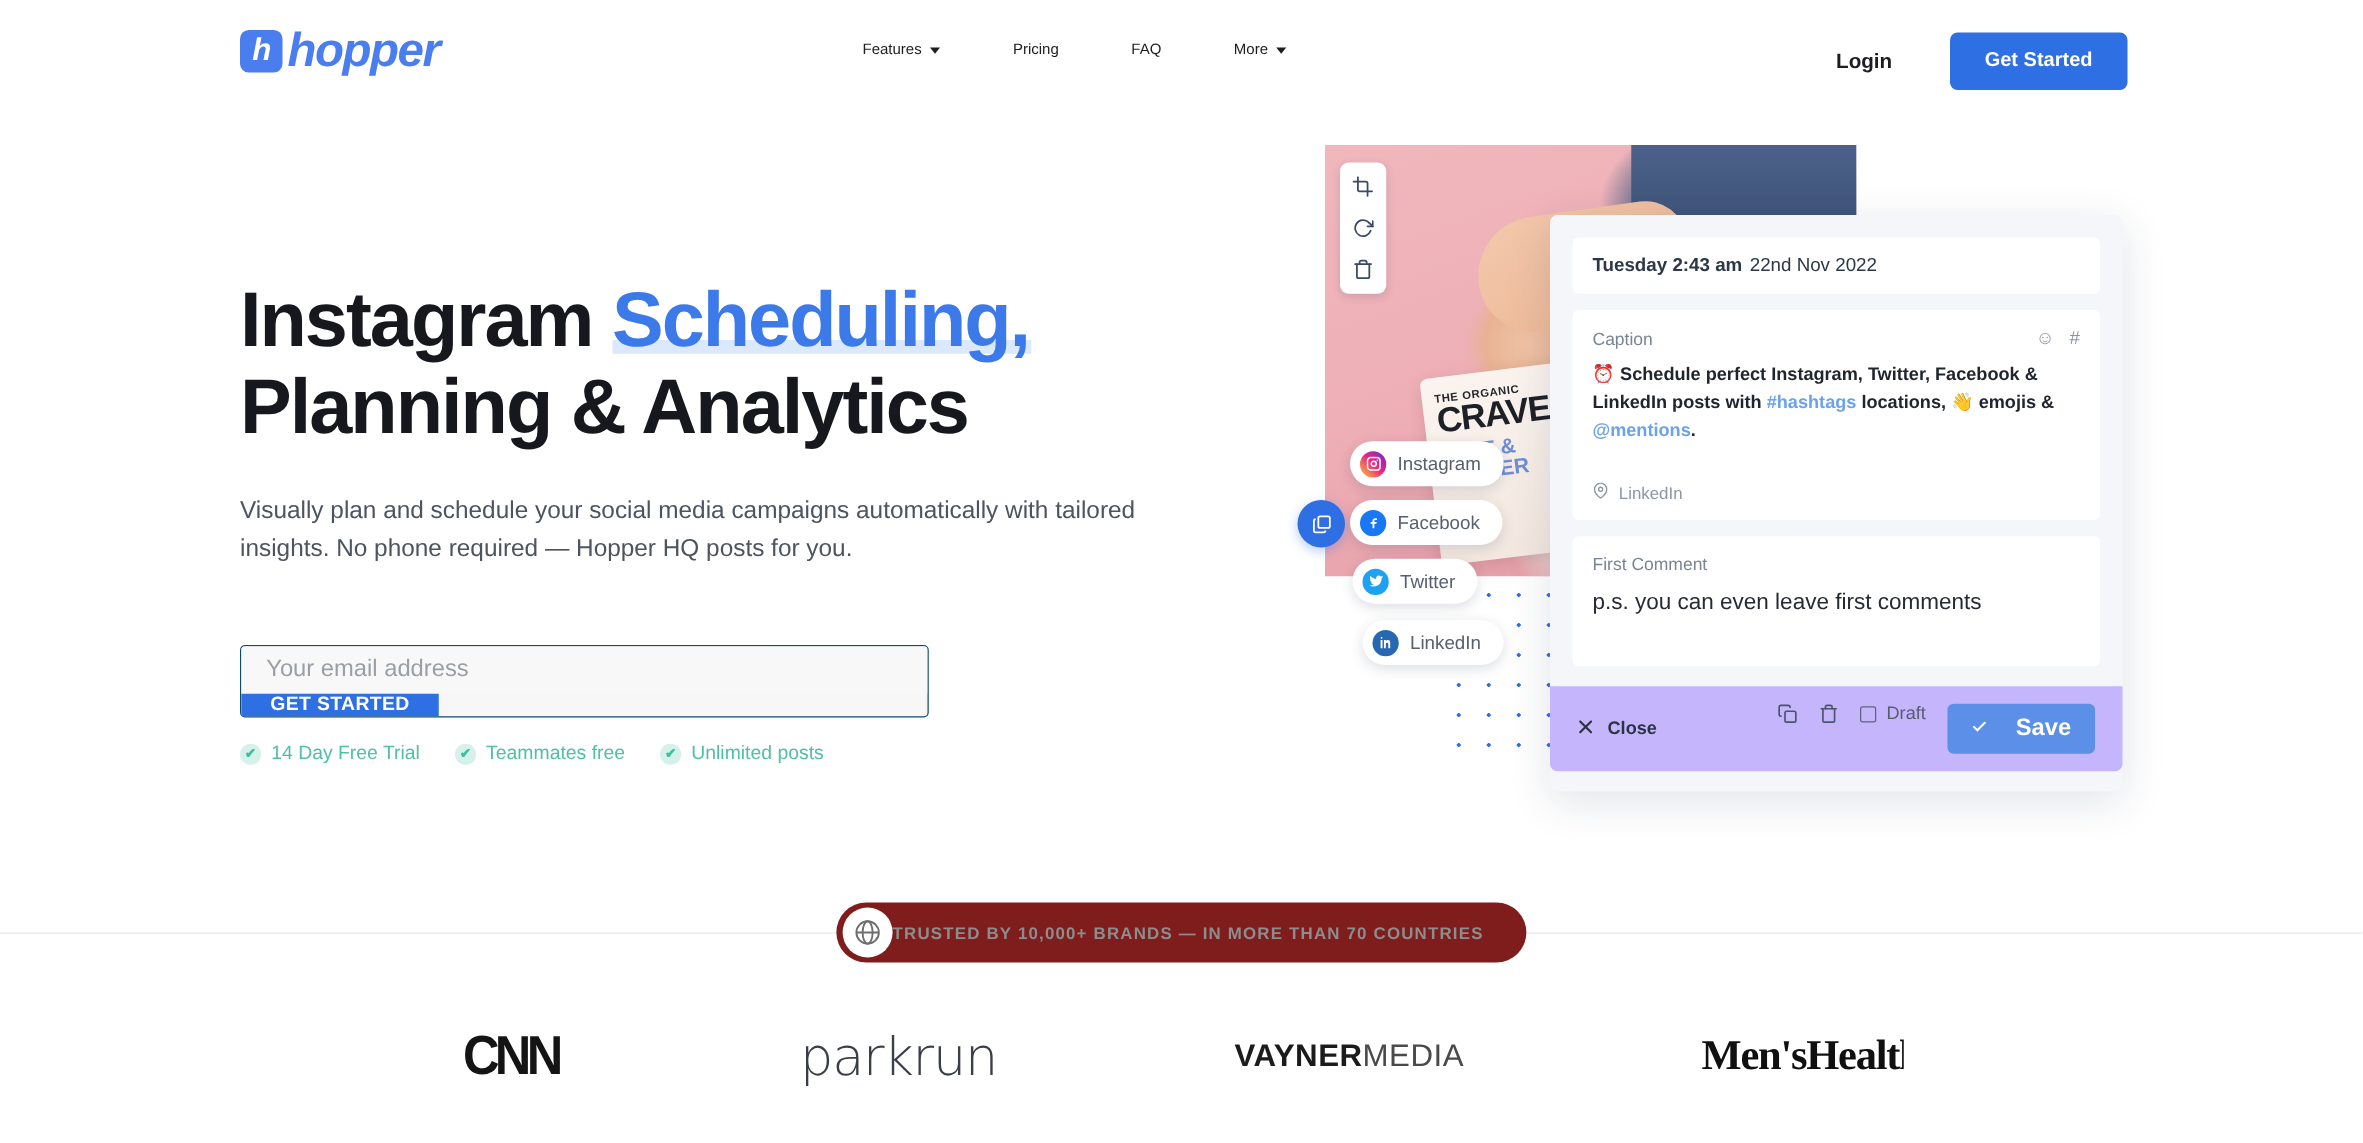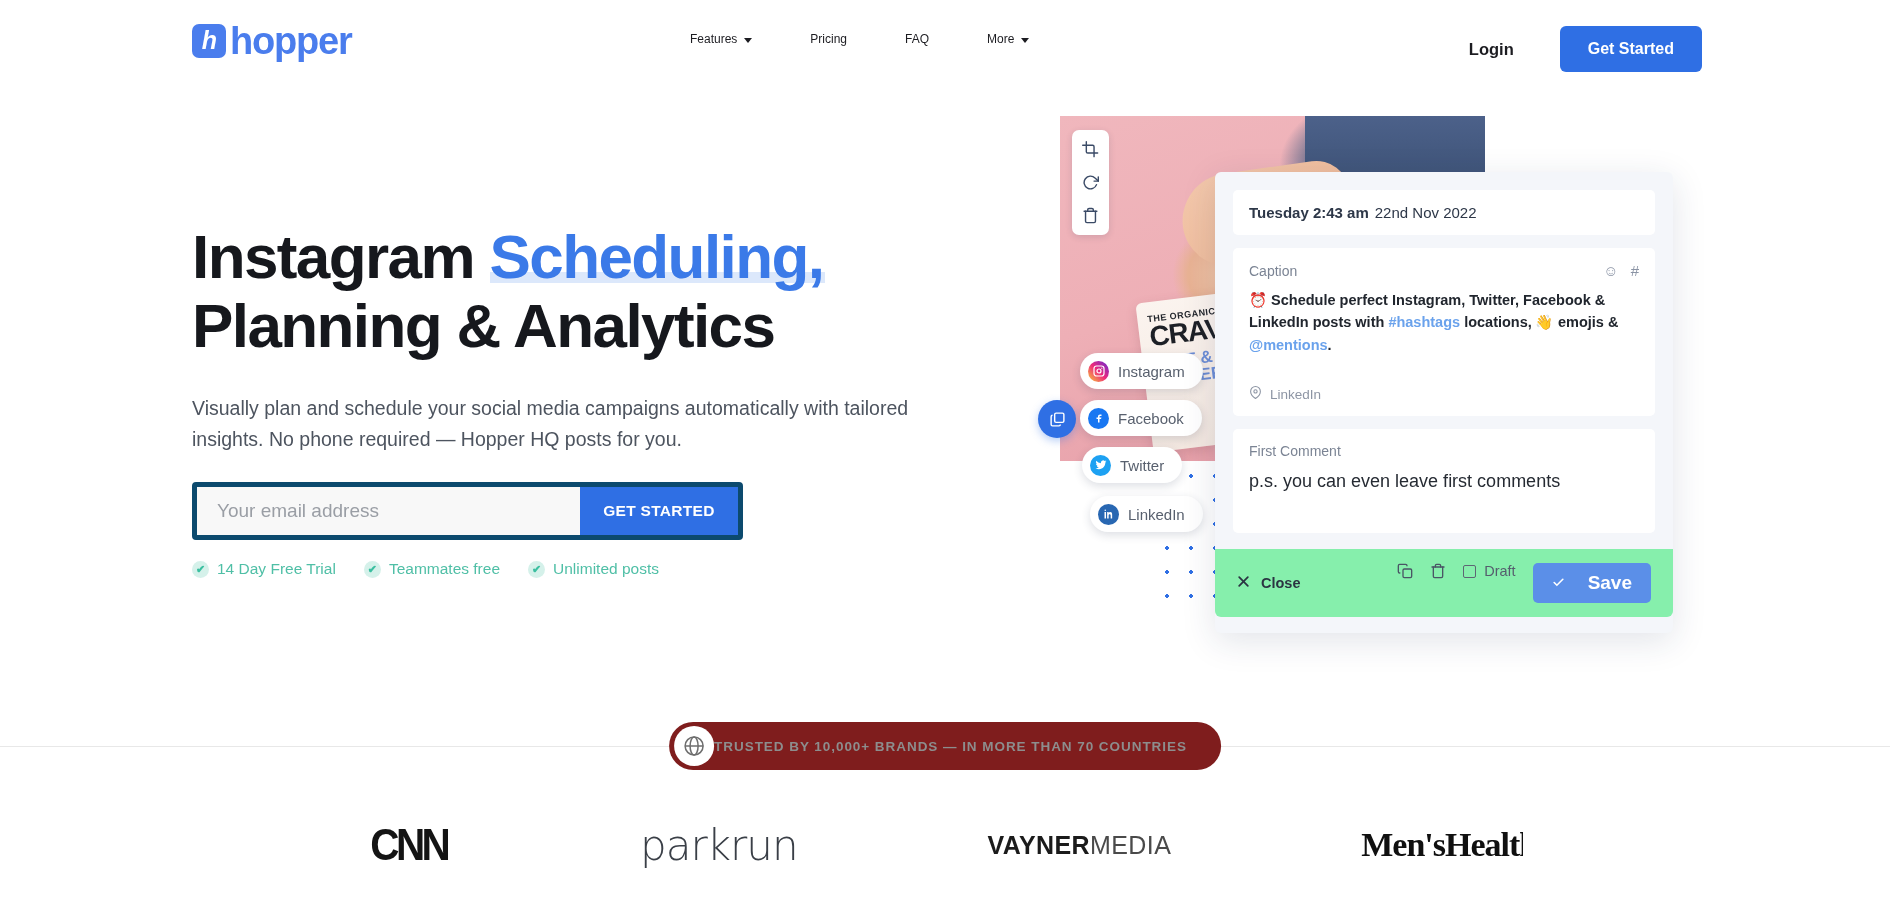--- a/index.html
+++ b/index.html
@@ -20,21 +20,21 @@
     position: absolute; left: 192px; top: 22px;
     display: flex; align-items: center; gap: 4px;
   }
   .logo-mark {
     width: 34px; height: 34px; border-radius: 7px; background: #4a7ded;
     display: flex; align-items: center; justify-content: center;
     color: #fff; font-size: 25px; font-weight: 700; font-style: italic;
     line-height: 1; letter-spacing: -1px; padding-bottom: 2px;
   }
   .logo-text {
-    font-size: 38px; font-weight: 700; 
+    font-size: 38px; font-weight: 700; font-style: italic;
     color: #4a7ded; letter-spacing: -1.2px; line-height: 1;
   }
 
   .nav {
     position: absolute; left: 690px; top: 32px;
     display: flex; align-items: center; gap: 58px;
   }
   .nav-item {
     font-size: 12px; color: #1c1c21; font-weight: 400;
     display: flex; align-items: center; gap: 7px; cursor: pointer;
@@ -70,23 +70,24 @@
     content: ""; position: absolute; left: 0; right: -2px; bottom: 8px;
     height: 11px; background: #dce8fb; z-index: -1;
   }
   .hl-blue { z-index: 1; }
   .hero-sub {
     margin-top: 32px; font-size: 19.5px; line-height: 1.62;
     color: #4d545f; max-width: 720px;
   }
 
   .signup-row {
-    margin-top: 26px; display: flex; width: 551px; height: 58px;
-    border: 5px solid #0c4a6e; border-radius: 4px; overflow: hidden;
+    margin-top: 60px; display: flex; width: 551px; height: 58px;
+    border: 1px solid #0c4a6e; border-radius: 4px; overflow: hidden;
     background: #f7f7f7;
+    flex-direction: column;
   }
   .email-input {
     flex: 1; border: none; outline: none; background: #f8f8f8;
     font-size: 19px; color: #8b8f96; padding: 0 20px;
     font-family: "Liberation Sans", sans-serif;
   }
   .email-input::placeholder { color: #9a9ea5; }
   .get-started-btn {
     background: #2f6fe4; color: #fff; border: none; width: 158px;
     font-size: 15.5px; font-weight: 700; letter-spacing: .3px; cursor: pointer;
@@ -162,21 +163,21 @@
     padding: 0 18px 0 8px; box-shadow: 0 3px 10px rgba(40,50,80,.16);
     font-size: 15px; color: #58606e; white-space: nowrap;
   }
   .pill-ico { width: 21px; height: 21px; border-radius: 50%; display:flex; align-items:center; justify-content:center; }
   .pill-instagram { left: 70px;  top: 253px; }
   .pill-facebook  { left: 70px;  top: 300px; }
   .pill-twitter   { left: 72px;  top: 347px; }
   .pill-linkedin  { left: 80px;  top: 396px; }
 
   .panel {
-    position: absolute; left: 205px; top: 72px; width: 458px;
+    position: absolute; left: 230px; top: 72px; width: 458px;
     background: #f4f6fa; border-radius: 6px; padding: 18px 18px 0 18px;
     box-shadow: 0 8px 34px rgba(30,45,85,.13);
   }
   .panel-card {
     background: #fff; border-radius: 5px; padding: 14px 16px; margin-bottom: 13px;
   }
   .panel-datetime { font-size: 15px; color: #2d3748; }
   .panel-datetime b { font-weight: 700; }
   .panel-datetime span { font-weight: 400; margin-left: 6px; }
 
@@ -187,21 +188,21 @@
   .caption-body .lnk { color: #6aa2ec; font-weight: 600; }
   .caption-location {
     margin-top: 30px; display: flex; align-items: center; gap: 8px;
     font-size: 13.5px; color: #8d95a4;
   }
   .comment-label { font-size: 14px; color: #7b8494; }
   .comment-body { font-size: 18px; color: #262b33; margin-top: 12px; font-weight: 500; }
   .comment-card { min-height: 104px; }
 
   .panel-footer {
-    background: #86efac; margin: 16px -18px; padding: 14px 22px;
+    background: #c4b5fd; margin: 16px -18px; padding: 14px 22px;
     border-radius: 0 0 6px 6px; display: flex; align-items: center;
     justify-content: space-between;
   }
   .footer-close { display: flex; align-items: center; gap: 11px; font-size: 14.5px; color: #2b3442; font-weight: 600; cursor: pointer; }
   .footer-actions { display: flex; align-items: flex-start; gap: 17px; }
   .draft-opt { display: flex; align-items: center; gap: 8px; font-size: 14.5px; color: #555e6d; cursor: pointer; }
   .draft-box { width: 13px; height: 13px; border: 1.6px solid #5d6674; border-radius: 2px; }
   .save-btn {
     background: #5b8fe8; color: #fff; border: none; border-radius: 5px;
     padding: 9px 19px; font-size: 19px; font-weight: 600; cursor: pointer;

